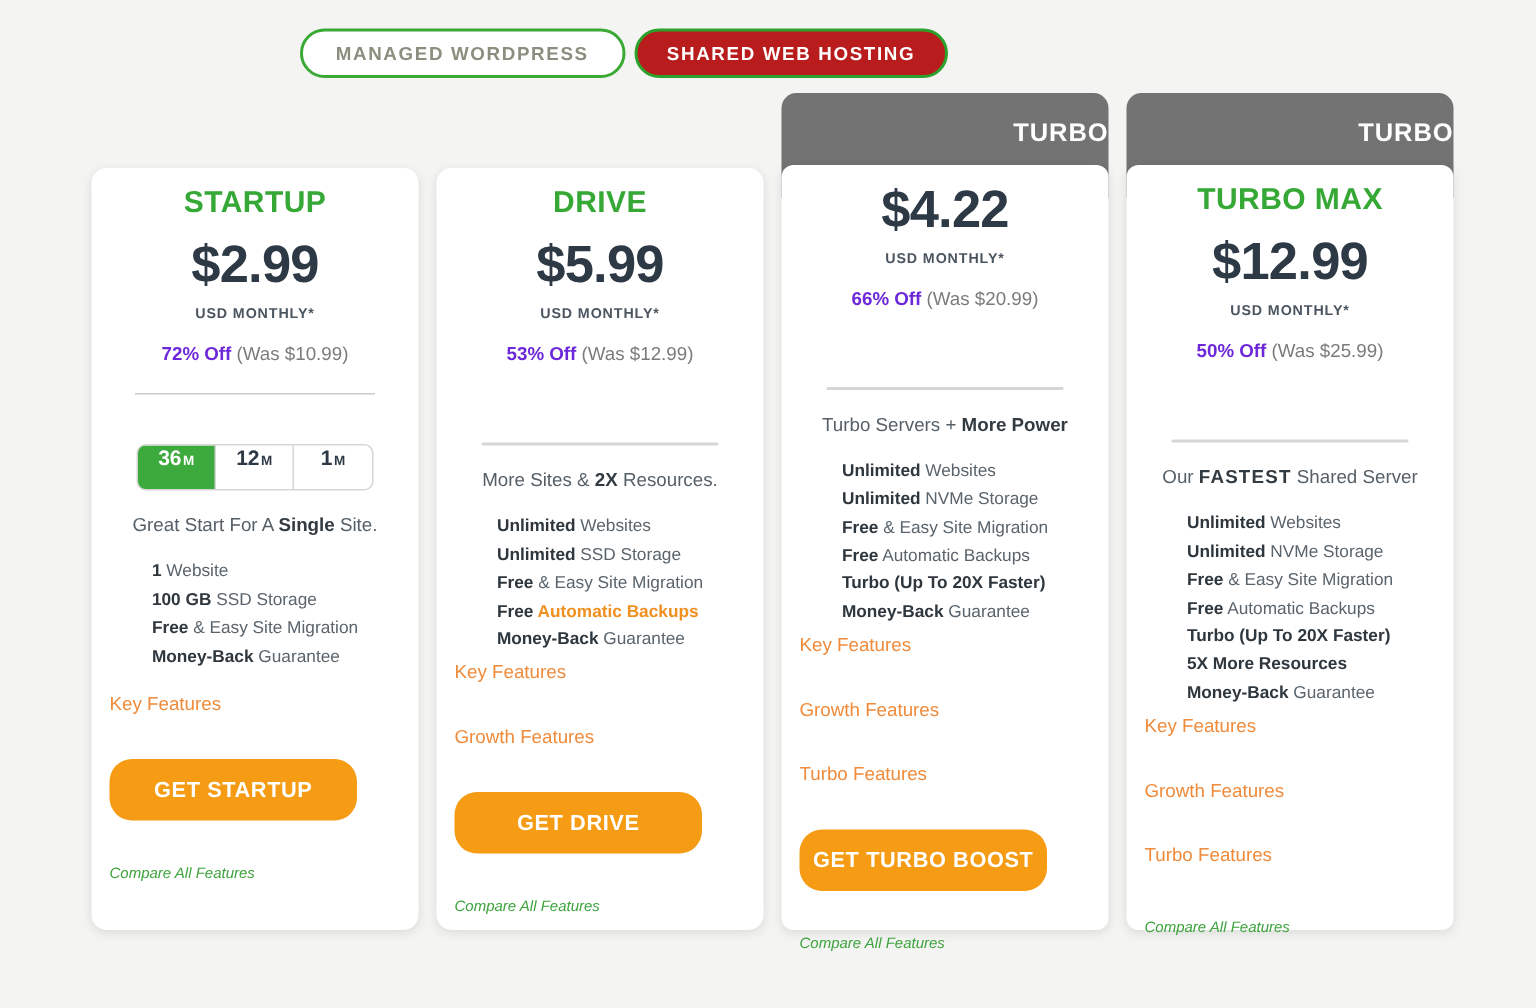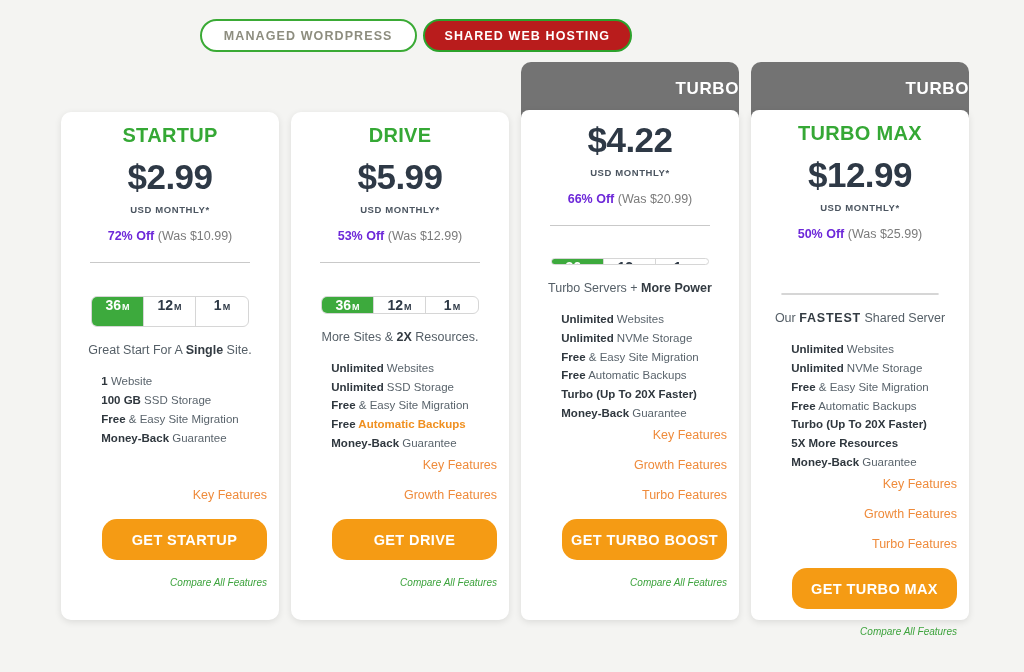--- a/index.html
+++ b/index.html
@@ -107,21 +107,21 @@
   .features {
     margin-top: 17px; text-align: left;
     display: flex; flex-direction: column; gap: 3px;
   }
   .feat { font-size: 11.5px; color: #5a646c; line-height: 1.38; }
   .feat b { color: #2f373e; font-weight: bold; }
   .feat.orange { color: #f09020; font-weight: bold; }
 
   .links {
     margin-top: auto; display: flex; flex-direction: column;
-    align-items: flex-end; gap: 4px; width: 100%;
+    align-items: flex-start; gap: 17px; width: 100%;
   }
   .flink {
     font-size: 12.5px; color: #ef8b3b; cursor: pointer;
     padding: 6px 0; text-align: center;
   }
   .cta {
     margin-top: 7px; width: 165px; height: 41px;
     background: #f59b14; border-radius: 15px;
     color: #ffffff; font-size: 14.5px; font-weight: bold;
     letter-spacing: 0.4px;
@@ -293,20 +293,19 @@
             <div class="feat"><b>Free</b><span> &amp; Easy Site Migration</span></div>
             <div class="feat"><b>Free</b><span> Automatic Backups</span></div>
             <div class="feat orange"><b>Turbo (Up To 20X Faster)</b><span></span></div>
             <div class="feat orange"><b>5X More Resources</b><span></span></div>
             <div class="feat"><b>Money-Back</b><span> Guarantee</span></div>
           </div>
           <div class="links">
             <div class="flink">Key Features</div>
             <div class="flink">Growth Features</div>
             <div class="flink">Turbo Features</div>
-            <button class="cta">GET TURBO MAX</button>
             <div class="compare">Compare All Features</div>
           </div>
         </div>
       </div>
     </div>
 
 </div>
 
 </body></html>

